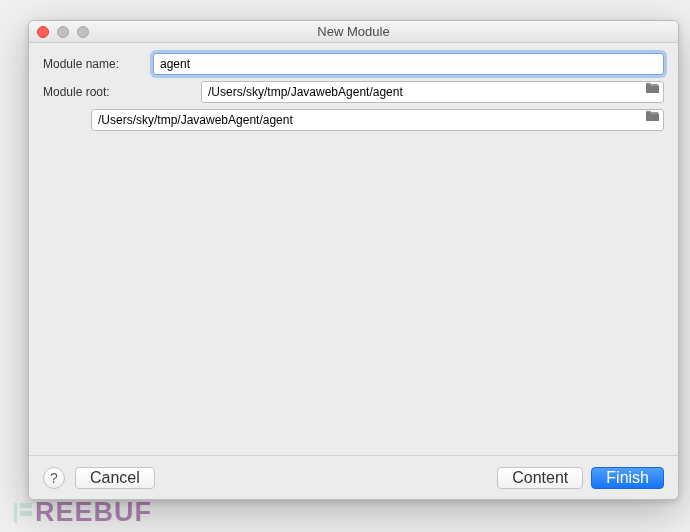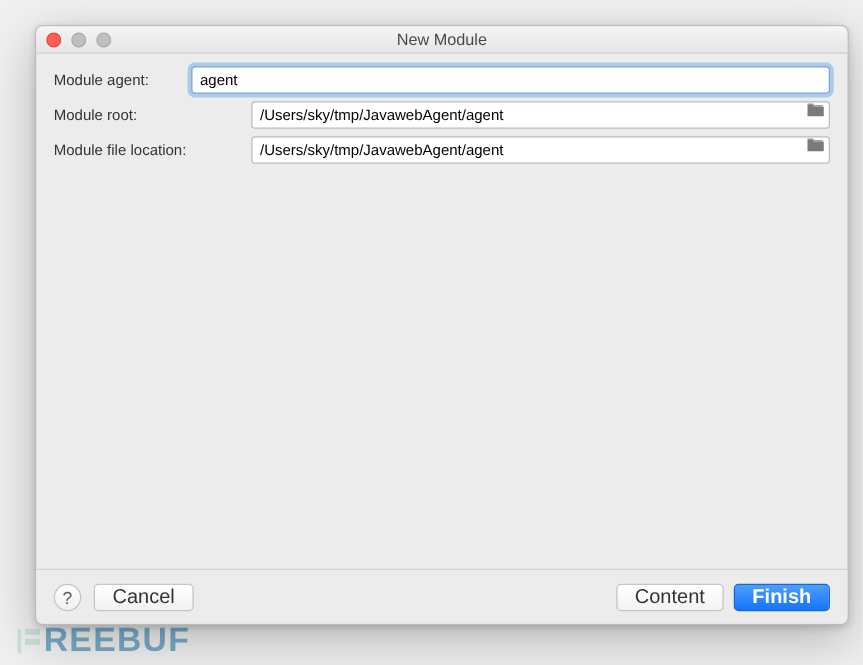--- a/index.html
+++ b/index.html
@@ -146,36 +146,36 @@
       cursor: pointer;
       display: inline-flex;
       align-items: center;
       justify-content: center;
       font-family: inherit;
     }
     .btn-primary {
       background: linear-gradient(#4ea0fd, #1573f8);
       border: 1px solid #1c66d4;
       color: #fff;
-      font-weight: 700;
+      font-weight: 400;
     }
     .footer .spacer {
       flex: 1;
     }
     .footer .btn + .btn {
       margin-left: 8px;
     }
     .watermark {
       position: absolute;
       left: 12px;
       bottom: 4px;
       display: flex;
       align-items: center;
       opacity: 0.5;
-      color: #0369a1;
+      color: #701a75;
       font-family: Arial, sans-serif;
       font-weight: 700;
       font-size: 27px;
       letter-spacing: 1px;
       z-index: -1;
     }
     .watermark .wm-bars {
       width: 20px;
       height: 26px;
       margin-right: 3px;
@@ -199,41 +199,40 @@
       <div class="traffic-light tl-close"></div>
       <div class="traffic-light tl-min"></div>
       <div class="traffic-light tl-max"></div>
     </div>
     <div class="title">New Module</div>
   </div>
 
   <div class="content">
 
     <div class="form-row">
-      <div class="form-label">Module agent:</div>
+      <div class="form-label">Module name:</div>
       <div class="form-input-wrap">
         <input type="text" class="text-input focused" value="agent" style="">
       </div>
     </div>
 
     <div class="form-row">
       <div class="form-label">Module root:</div>
       <div class="form-input-wrap">
         <input type="text" class="text-input with-icon" value="/Users/sky/tmp/JavawebAgent/agent" style="">
         <span class="folder-icon">
           <svg width="15" height="12" viewBox="0 0 15 12">
             <path d="M1 2 L5 2 L6.2 3.2 L14 3.2 L14 11 L1 11 Z" fill="#7a7a7a"></path>
             <path d="M1 2 L5 2 L6.2 3.2 L13 3.2 L13 2 L6.5 2 L5.3 0.8 L1 0.8 Z" fill="#9a9a9a"></path>
           </svg>
         </span>
       </div>
     </div>
 
     <div class="form-row">
-      <div class="form-label">Module file location:</div>
       <div class="form-input-wrap">
         <input type="text" class="text-input with-icon" value="/Users/sky/tmp/JavawebAgent/agent" style="">
         <span class="folder-icon">
           <svg width="15" height="12" viewBox="0 0 15 12">
             <path d="M1 2 L5 2 L6.2 3.2 L14 3.2 L14 11 L1 11 Z" fill="#7a7a7a"></path>
             <path d="M1 2 L5 2 L6.2 3.2 L13 3.2 L13 2 L6.5 2 L5.3 0.8 L1 0.8 Z" fill="#9a9a9a"></path>
           </svg>
         </span>
       </div>
     </div>

